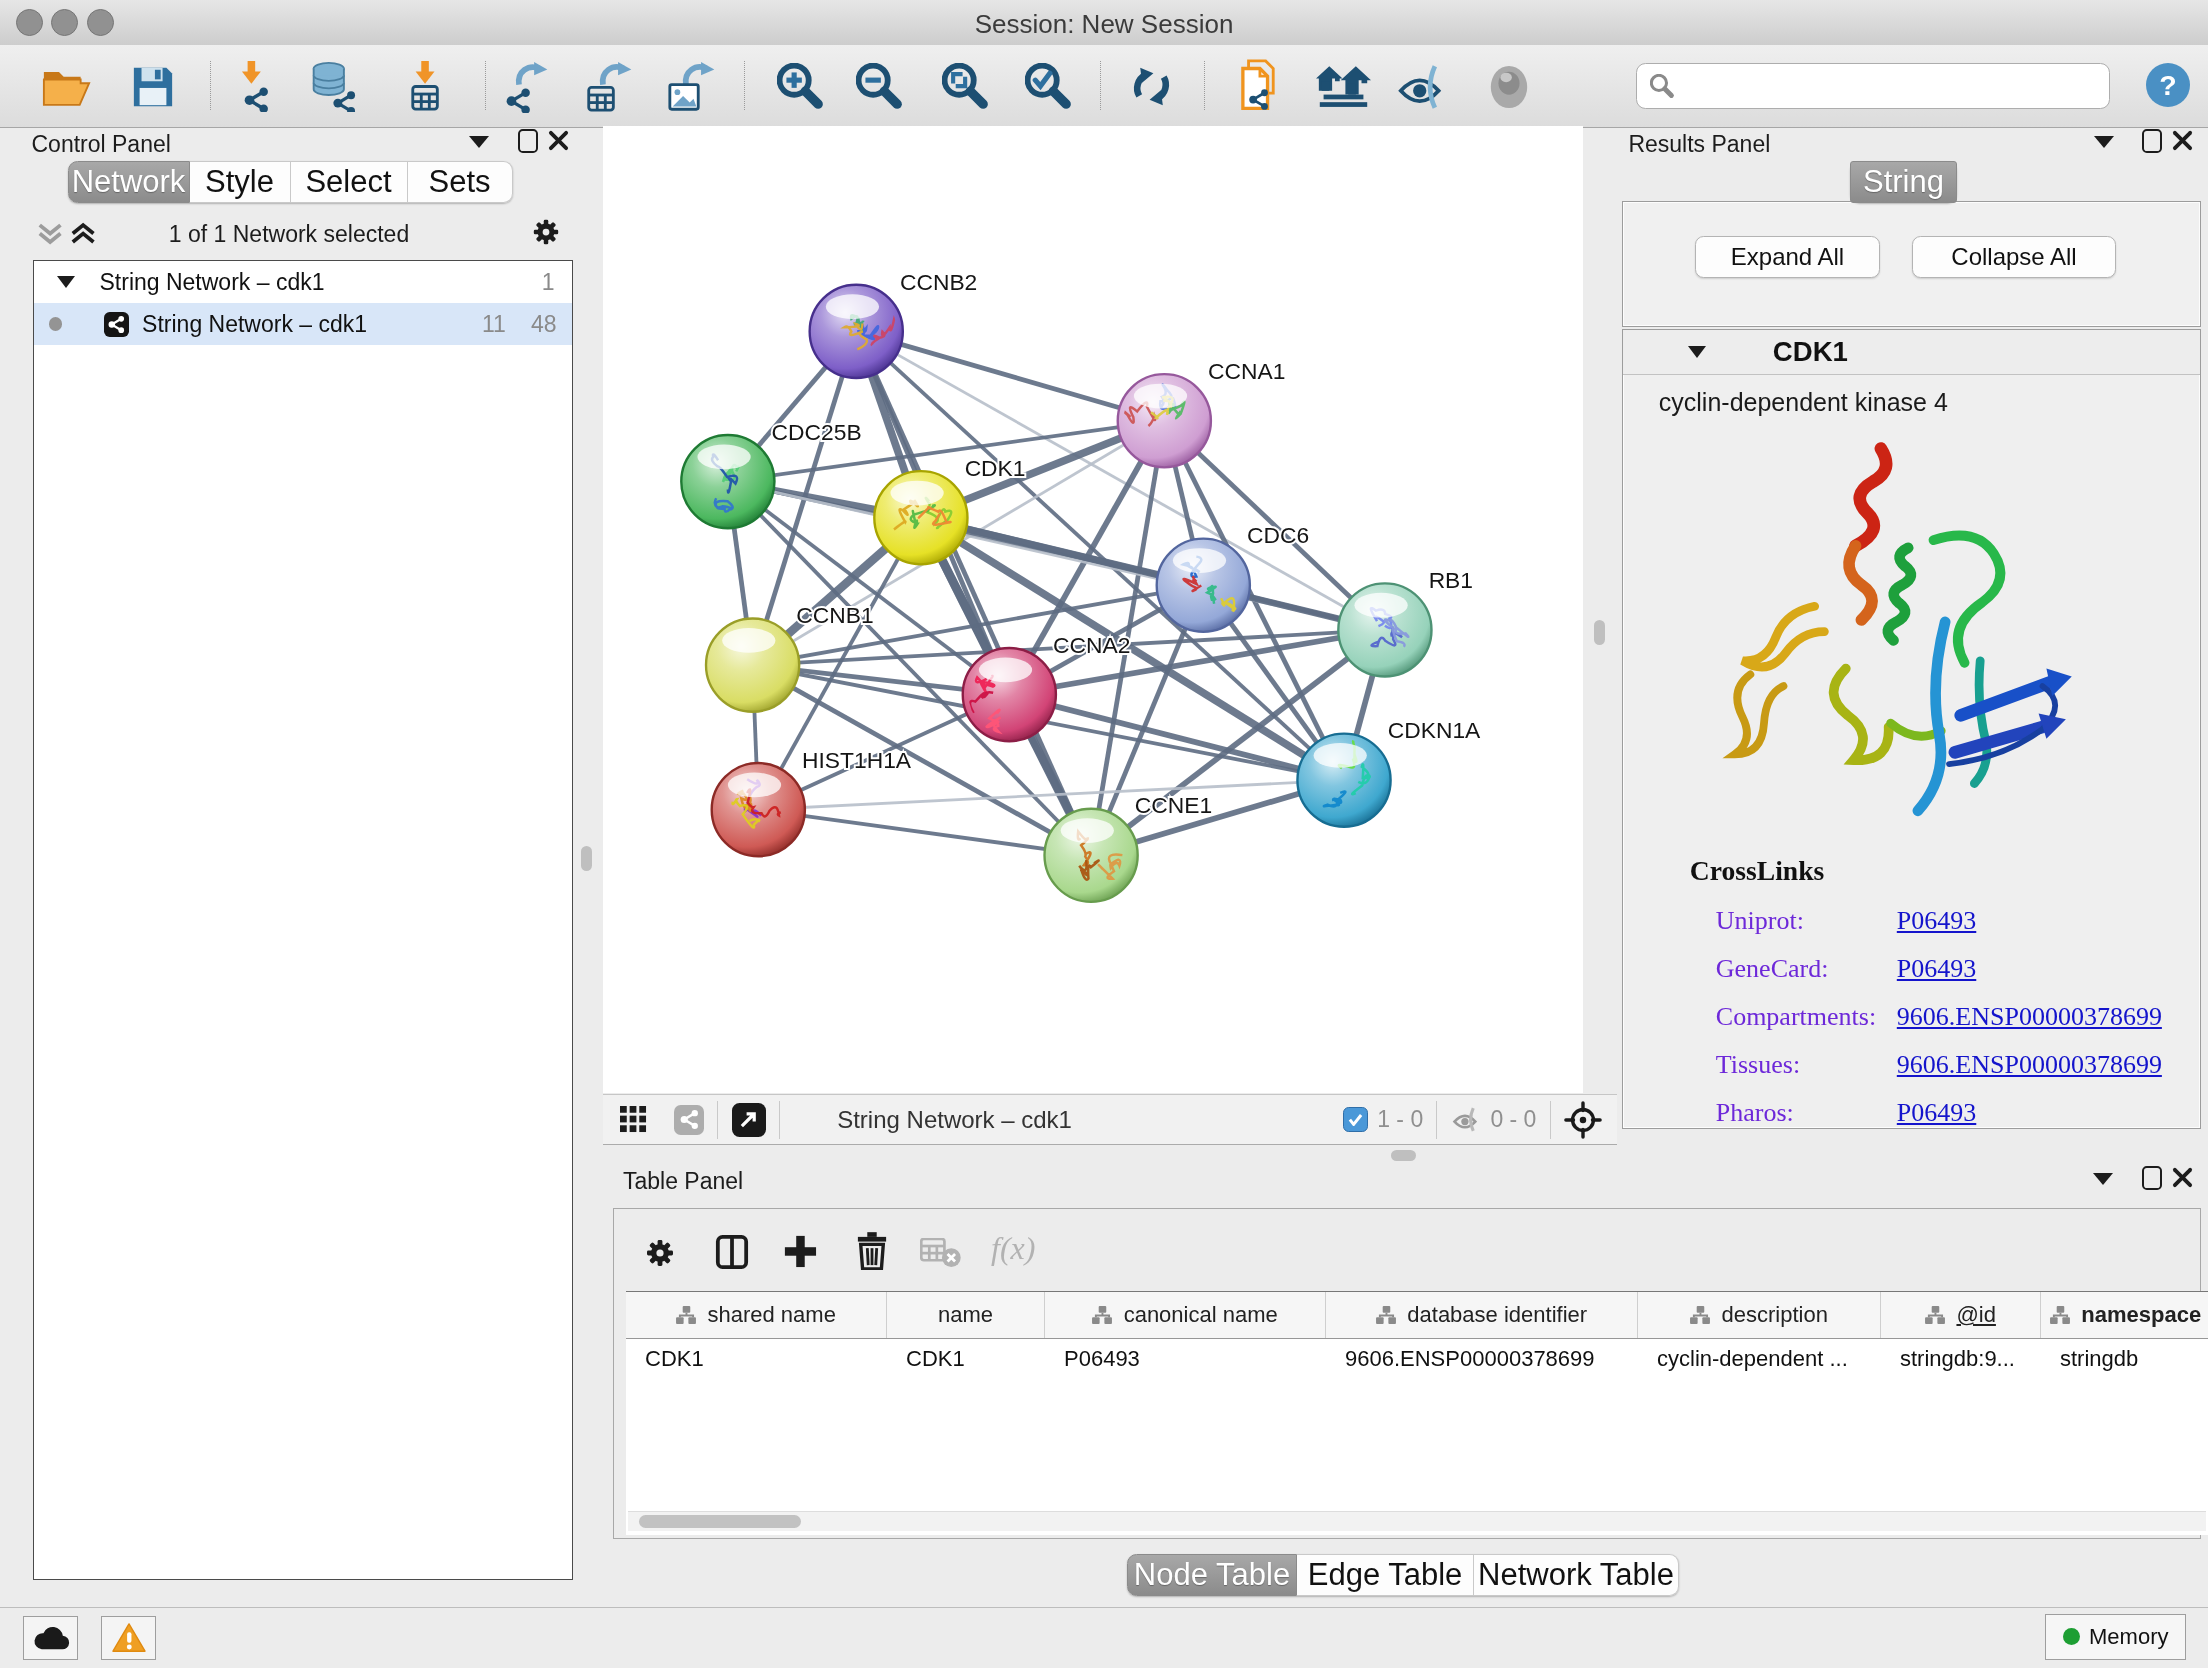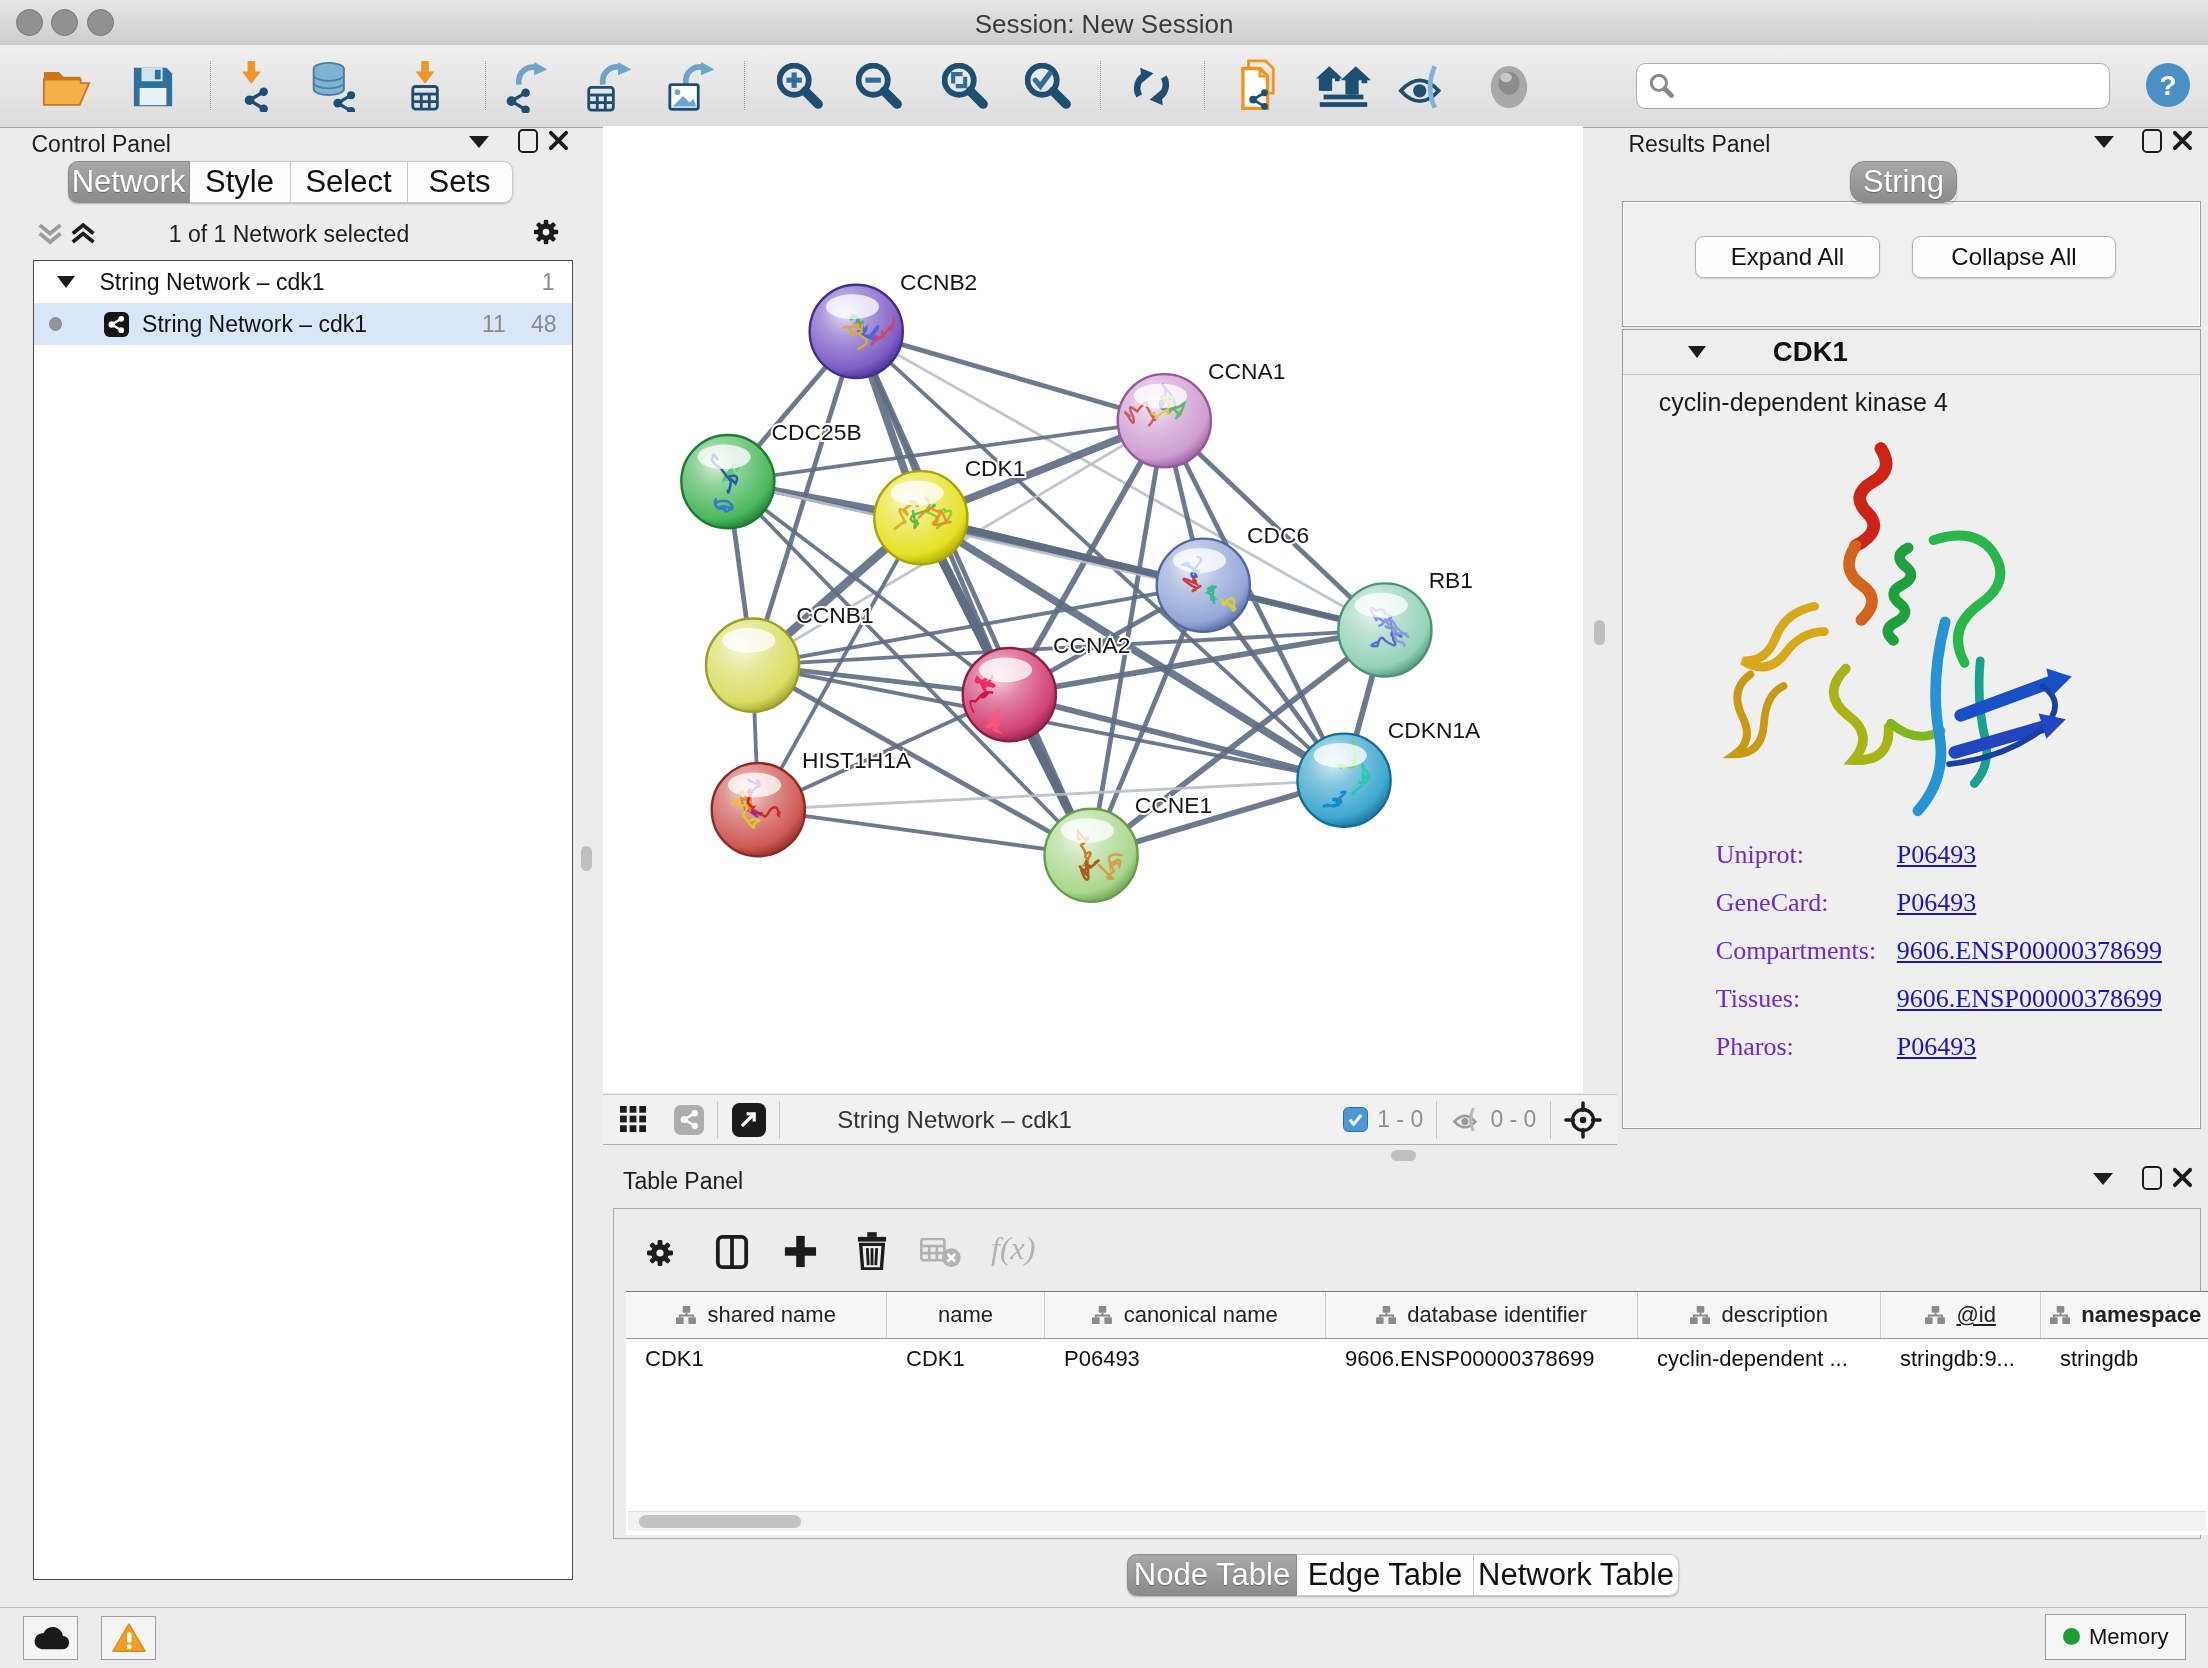--- a/index.html
+++ b/index.html
@@ -655,21 +655,21 @@
   <div class="abs phdr-title" style="left:11.4px;top:4.8px">Results Panel</div>
   <div class="abs hdr-tri" style="left:477px;top:9.5px"></div>
   <div class="abs hdr-sq" style="left:525px;top:2.9px"></div>
   <svg class="abs" style="left:555px;top:3.8px" width="21" height="21" viewBox="0 0 22 22">
       <line x1="3" y1="3" x2="19" y2="19" stroke="#1c1c1c" stroke-width="4" stroke-linecap="round"></line>
       <line x1="19" y1="3" x2="3" y2="19" stroke="#1c1c1c" stroke-width="4" stroke-linecap="round"></line>
     </svg>
 
   <div class="abs res-box" style="left:4.8px;top:75px;width:577px;height:124px"></div>
   <div class="abs seg" style="left:233px;top:35px">
-    <div class="tab sel" style="width:105px;border-radius:14px">String</div>
+    <div class="tab sel" style="width:105px;border-radius:3px">String</div>
   </div>
   <div class="abs btn" style="left:78px;top:110px;width:183px;height:40px">Expand All</div>
   <div class="abs btn" style="left:295px;top:110px;width:202px;height:40px">Collapse All</div>
 
   <div class="abs res-box" style="left:4.8px;top:203px;width:577px;height:798px;background:#efefef">
     <div class="res-sec-hdr" style="height:44px">
       <div class="tri-down" style="margin-left:65px"></div>
       <span style="margin-left:67px;font-size:27.6px;font-weight:bold;color:#111">CDK1</span>
     </div>
     <div style="font-size:25px;color:#1a1a1a;margin:13.3px 0 0 36px">cyclin-dependent kinase 4</div>
@@ -687,20 +687,21 @@
         <path d="M288 236 q-4 44 6 84 q4 24 -12 42" stroke="#18a090" stroke-width="9"></path>
         <path d="M252 196 q-16 62 -6 116 q8 44 -22 78" stroke="#2594d4" stroke-width="11"></path>
         <path d="M268 292 l92 -34" stroke="#1850c8" stroke-width="13"></path>
         <path d="M262 330 l90 -26" stroke="#2244bc" stroke-width="13"></path>
         <path d="M352 262 q26 18 0 44 q-40 30 -96 36" stroke="#1840a0" stroke-width="6"></path>
       </g>
       <polygon points="356,244 382,252 362,272" fill="#1850c8"></polygon>
       <polygon points="348,290 376,296 356,316" fill="#2244bc"></polygon>
     </svg>
 
+    <div class="serif" style="font-size:27.6px;font-weight:bold;color:#111;margin:15px 0 19px 67px">CrossLinks</div>
     <div id="crosslinks" class="serif" style="margin-left:93px">
         <div class="xl-row">
           <div class="xl-label">Uniprot:</div>
           <a class="xl-value">P06493</a>
         </div>
         <div class="xl-row">
           <div class="xl-label">GeneCard:</div>
           <a class="xl-value">P06493</a>
         </div>
         <div class="xl-row">

